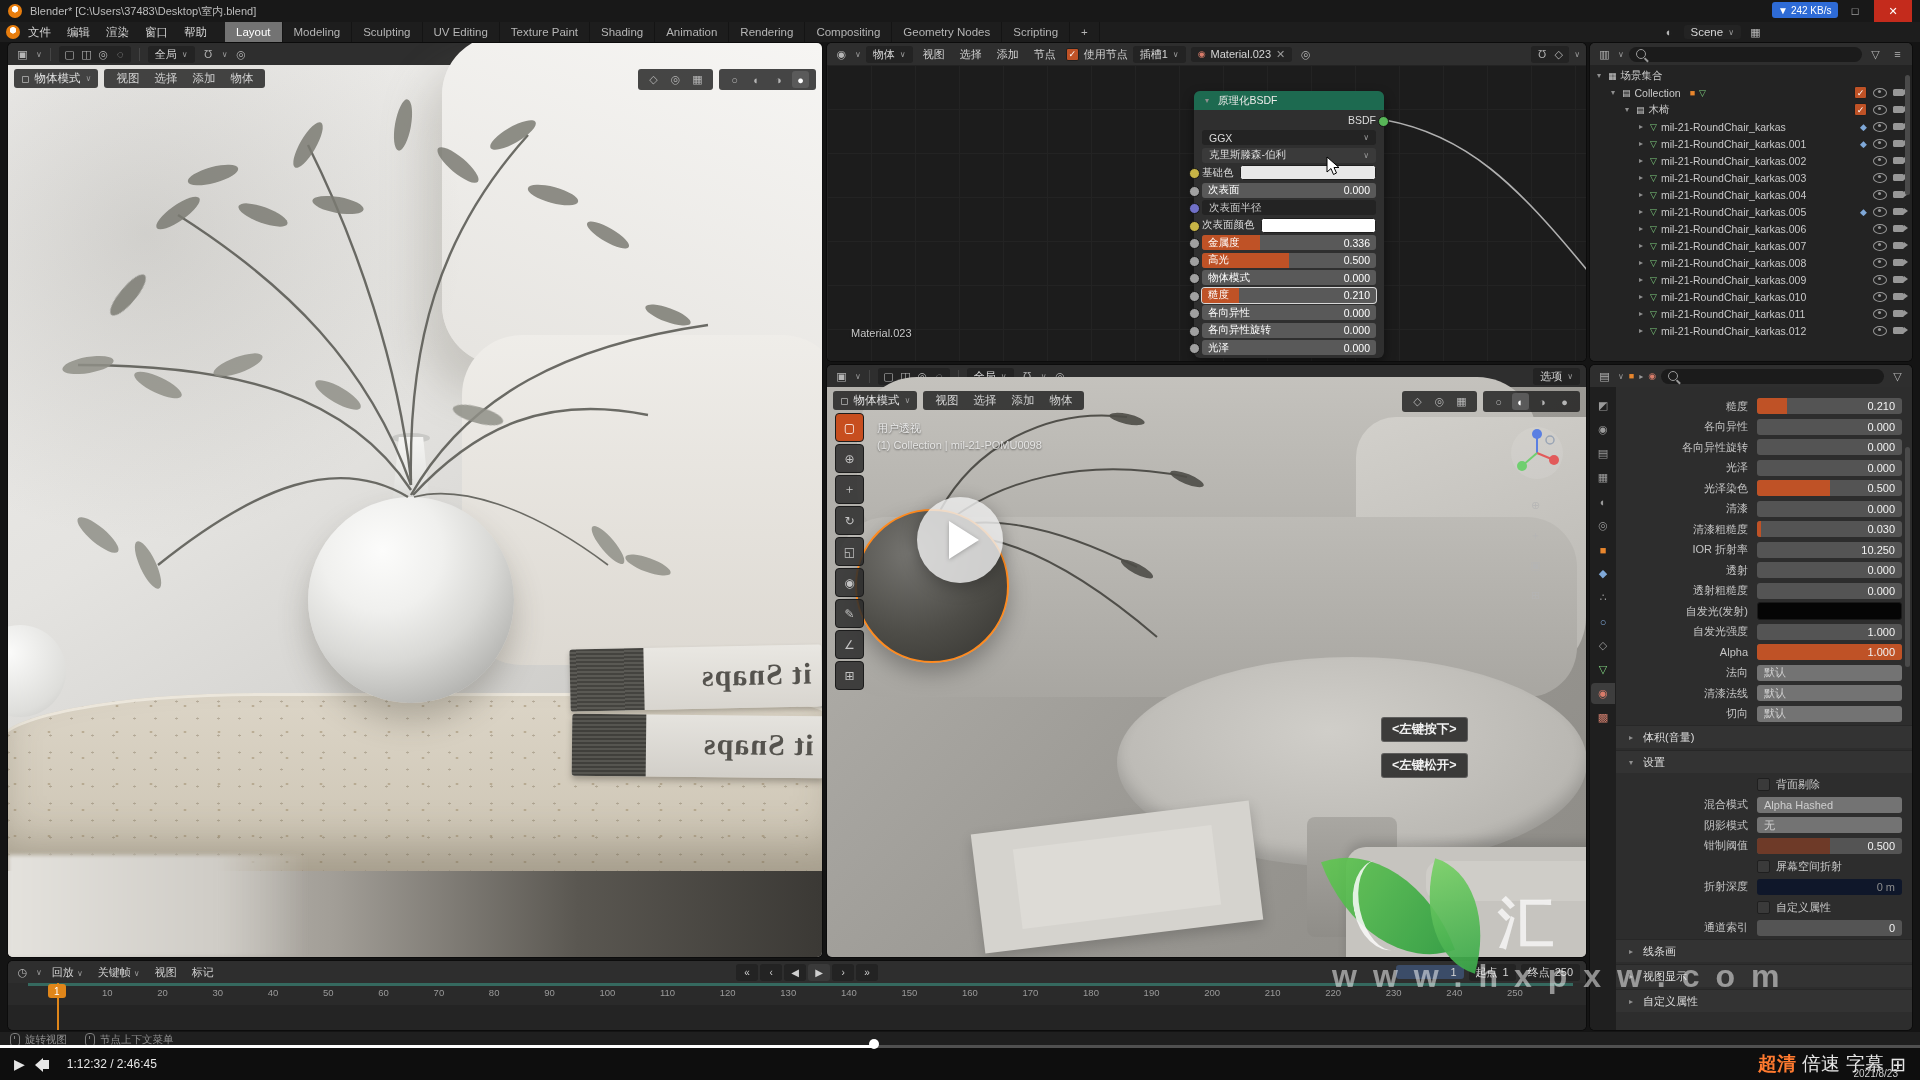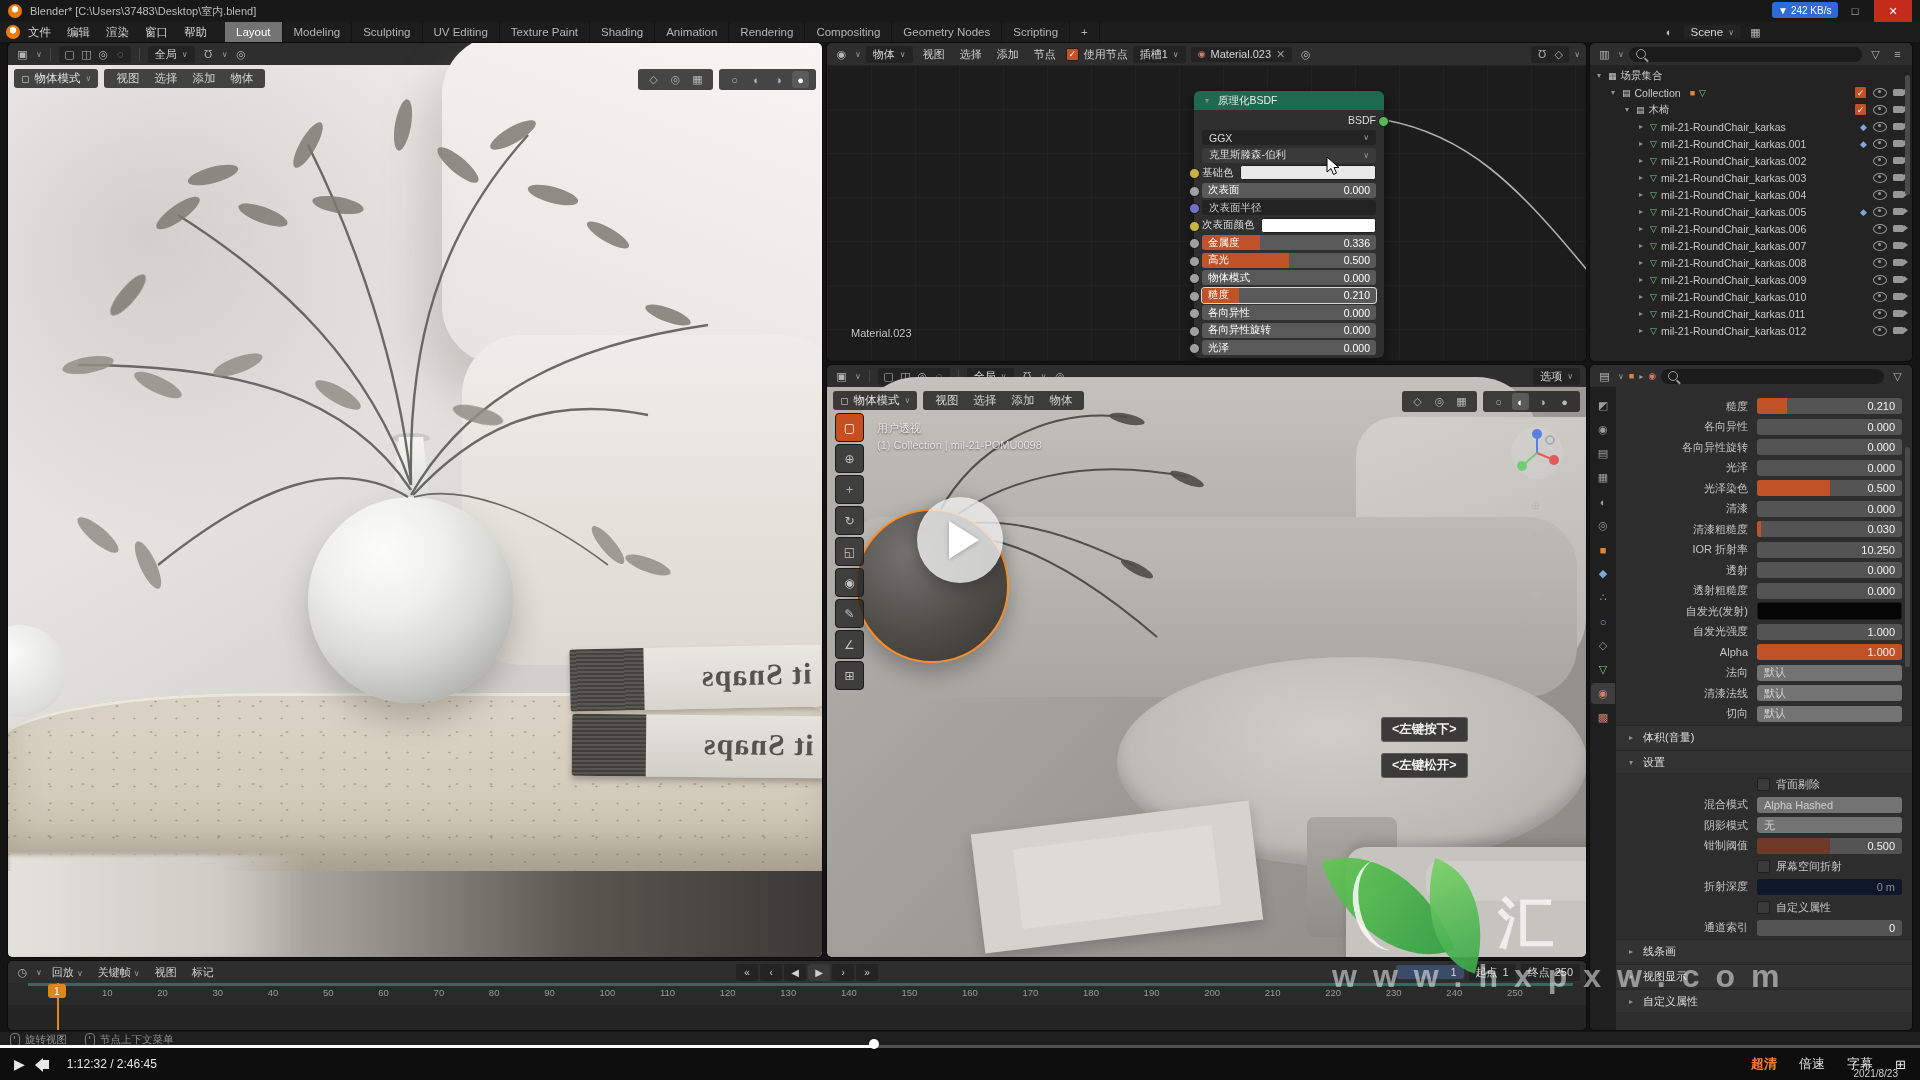--- a/index.html
+++ b/index.html
@@ -103,21 +103,21 @@
   .statusbar{position:absolute;left:0;top:1032px;width:1920px;height:16px;background:#1f1f1f;display:flex;align-items:center;gap:18px;padding:0 10px;box-sizing:border-box;font-size:10.5px;color:#909090;}
   .mouseic{width:8px;height:12px;border:1px solid #7d7d7d;border-radius:4px;position:relative;flex:none;}
   .mouseic::after{content:'';position:absolute;left:3px;top:2px;width:1px;height:3px;background:#7d7d7d;}
   .hintitem{display:flex;align-items:center;gap:5px;}
   .player{position:absolute;left:0;top:1048px;width:1920px;height:32px;background:#0e0e0e;display:flex;align-items:center;padding:0 14px;box-sizing:border-box;gap:14px;color:#e6e6e6;}
   .progress{position:absolute;left:0;top:-3px;width:100%;height:3px;background:rgba(255,255,255,.22);}
   .pgfill{height:100%;background:#ffffff;}
   .knob{position:absolute;top:-6px;width:10px;height:10px;margin-left:-5px;border-radius:50%;background:#fff;}
   .vol{width:6px;height:9px;background:#e8e8e8;position:relative;margin:0 4px;}
   .vol::before{content:'';position:absolute;left:-8px;top:-2px;border-right:8px solid #e8e8e8;border-top:7px solid transparent;border-bottom:7px solid transparent;}
-  .pright{margin-left:auto;display:flex;align-items:center;gap:22px;font-size:13px;}
+  .pright{margin-left:auto;display:flex;align-items:center;gap:6px;font-size:19px;}
   .quality{color:#ff7a2f;font-weight:bold;}
   .pdate{position:absolute;right:22px;bottom:1px;font-size:10px;color:#cfcfcf;}
   
   .playov{position:absolute;left:917px;top:497px;width:86px;height:86px;border-radius:50%;background:rgba(235,235,235,.82);box-shadow:0 4px 18px rgba(0,0,0,.3);display:flex;align-items:center;justify-content:center;z-index:60;}
   .playov::after{content:'';border-left:30px solid #ffffff;border-top:19px solid transparent;border-bottom:19px solid transparent;margin-left:8px;filter:drop-shadow(0 1px 2px rgba(0,0,0,.25));}
   .watermark{position:absolute;left:1320px;top:842px;width:592px;height:168px;z-index:80;pointer-events:none;}
   .leaf1{position:absolute;left:20px;top:0;width:96px;height:128px;background:linear-gradient(145deg,#63c653,#2e9e3f);border-radius:0 100% 0 100%;transform:rotate(-20deg);opacity:.92;}
   .leaf1::after{content:'';position:absolute;left:14px;top:16px;width:58px;height:92px;border-left:6px solid rgba(255,255,255,.85);border-radius:50%;transform:rotate(8deg);}
   .leaf2{position:absolute;left:100px;top:24px;width:70px;height:100px;background:linear-gradient(145deg,#7ad167,#3aa84a);border-radius:0 100% 0 100%;transform:rotate(16deg);opacity:.92;}
   .wbrand{position:absolute;left:178px;top:44px;font-size:56px;font-weight:bold;color:rgba(250,250,250,.78);}

